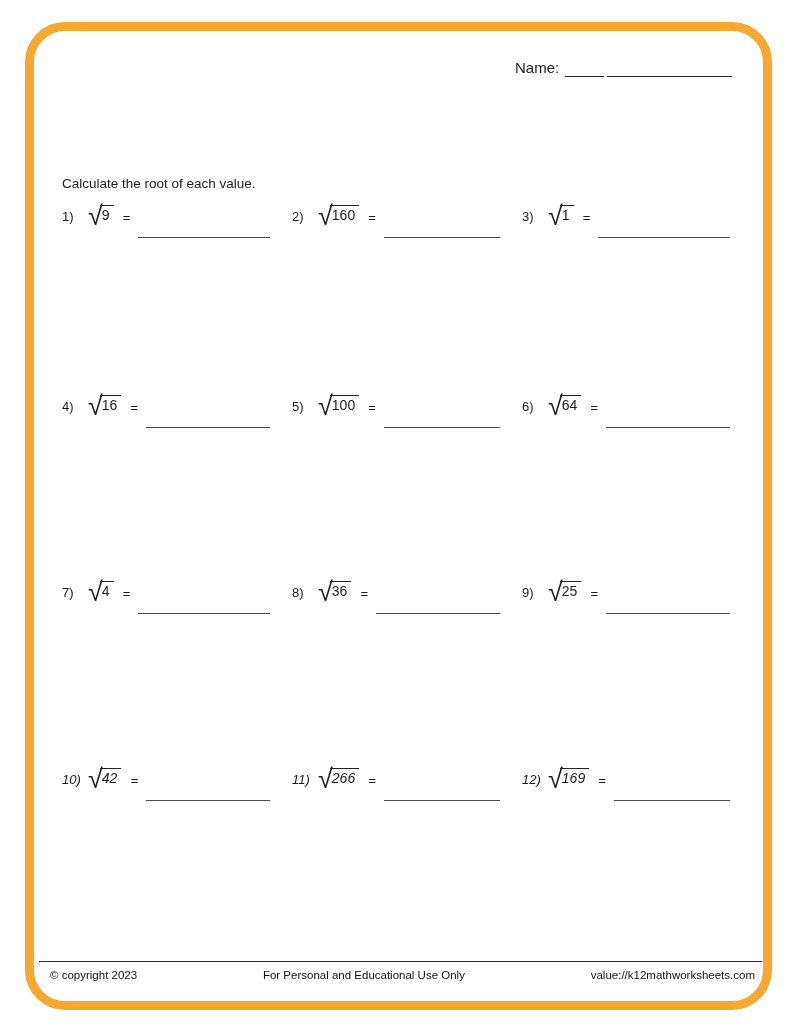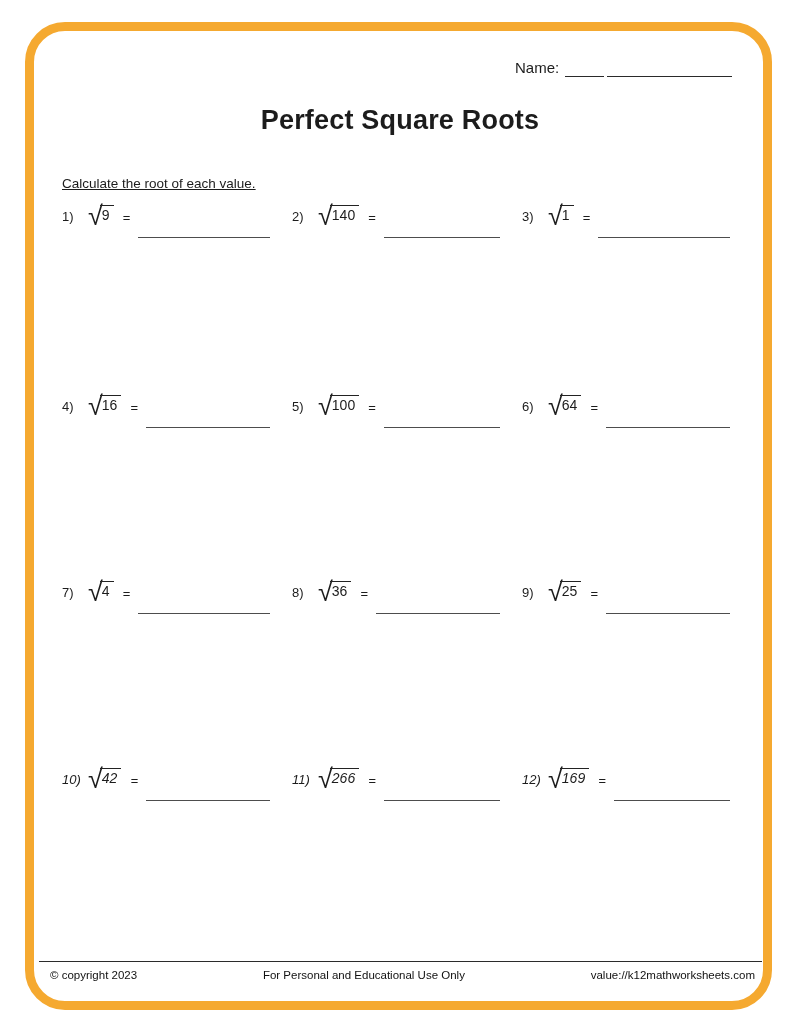--- a/index.html
+++ b/index.html
@@ -43,21 +43,20 @@
     top: 105px; left: 40px; right: 40px;
     text-align: center;
     font-size: 27px;
     font-weight: bold;
     letter-spacing: 0.2px;
   }
   .instruction {
     position: absolute;
     top: 176px; left: 62px;
     font-size: 13.5px;
-    text-decoration: underline;
   }
   .problem-row {
     position: absolute;
     left: 62px; right: 70px;
     display: grid;
     grid-template-columns: 1fr 1fr 1fr;
     column-gap: 22px;
   }
   .row-1 { top: 196px; }
   .row-2 { top: 386px; }
@@ -121,39 +120,38 @@
 
 <div class="page">
   <div class="border-frame"></div>
 
   <div class="name-row">
     <span class="name-label">Name:</span>
     <span class="name-line-short"></span>
     <span class="name-line-long"></span>
   </div>
 
-  <div class="title">Perfect Square Roots</div>
 
   <div class="instruction">Calculate the root of each value.</div>
 
   <div class="problem-row row-1">
     <div class="problem">
       <span class="pnum">1)</span>
       <span class="sqrt">
         <span class="radical">√</span>
         <span class="radicand">9</span>
       </span>
       <span class="eq">=</span>
       <span class="answer-line"></span>
     </div>
     <div class="problem">
       <span class="pnum">2)</span>
       <span class="sqrt">
         <span class="radical">√</span>
-        <span class="radicand">140</span>
+        <span class="radicand">160</span>
       </span>
       <span class="eq">=</span>
       <span class="answer-line"></span>
     </div>
     <div class="problem">
       <span class="pnum">3)</span>
       <span class="sqrt">
         <span class="radical">√</span>
         <span class="radicand">1</span>
       </span>

